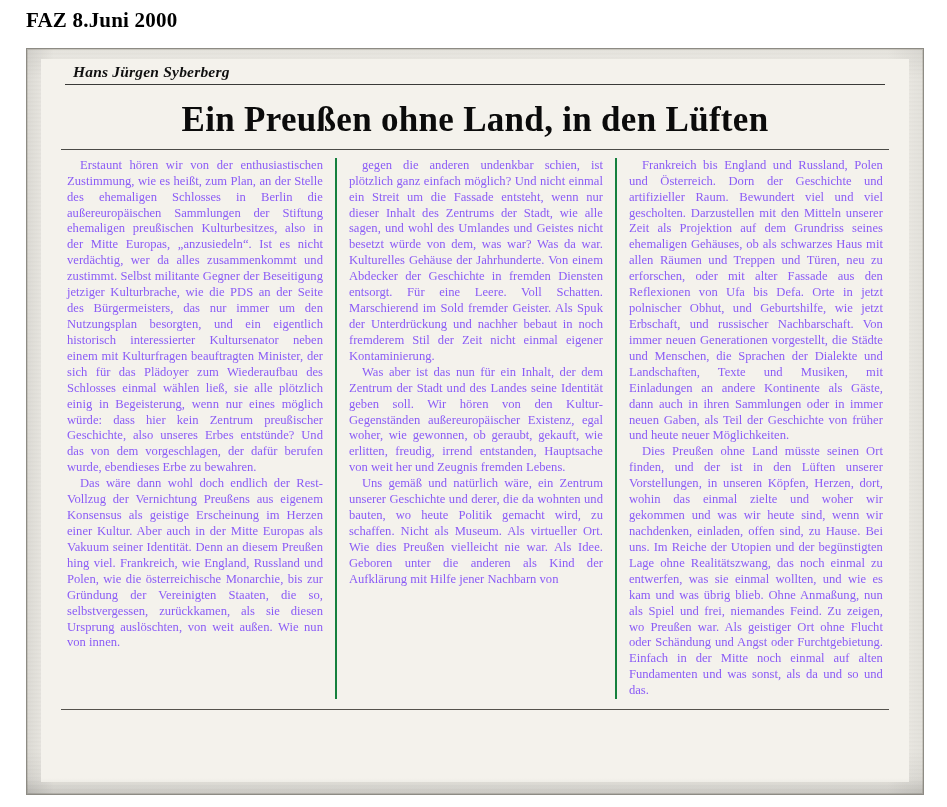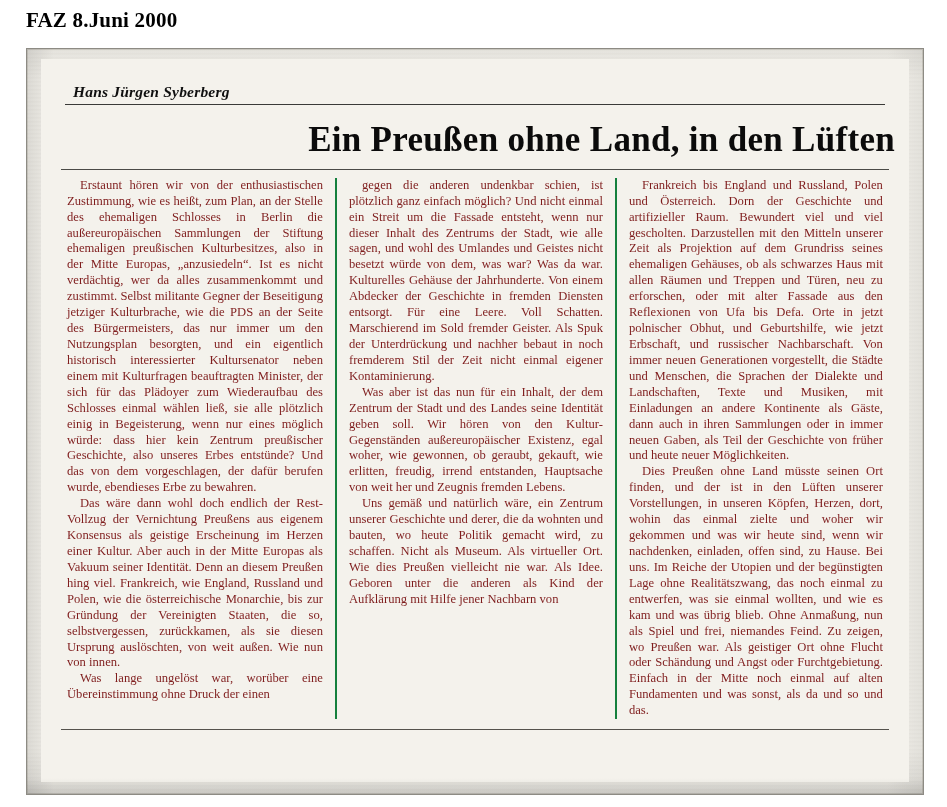--- a/index.html
+++ b/index.html
@@ -55,39 +55,39 @@
       repeating-linear-gradient(0deg, rgba(120,115,100,0.05) 0px, rgba(120,115,100,0.0) 2px, rgba(120,115,100,0.04) 4px);
     pointer-events: none;
   }
   .clip-inner {
     position: absolute;
     left: 14px;
     top: 10px;
     right: 14px;
     bottom: 12px;
     background: #f4f2ec;
-    padding: 20px 14px 10px 14px;
+    padding: 0 14px 10px 14px;
     box-sizing: border-box;
   }
   .byline {
     font-family: "Liberation Serif", serif;
     font-style: italic;
     font-weight: bold;
     font-size: 15.5px;
     color: #101010;
     margin: 4px 0 2px 18px;
     letter-spacing: 0.2px;
   }
   .rule-top {
     height: 1px;
     background: #3a3a38;
     margin: 3px 10px 0 10px;
   }
   .headline {
-    text-align: right;
+    text-align: center;
     font-family: "Liberation Serif", serif;
     font-weight: bold;
     font-size: 35px;
     line-height: 1.08;
     color: #0b0b0b;
     margin: 16px 0 10px 0;
     letter-spacing: 0.3px;
   }
   .rule-under {
     height: 1px;
@@ -100,21 +100,21 @@
     align-items: stretch;
   }
   .col {
     width: 33.33%;
     box-sizing: border-box;
     padding: 0 12px;
     font-family: "Liberation Serif", serif;
     font-size: 12.6px;
     line-height: 1.265;
     text-align: justify;
-    color: #7f1d1d;
+    color: #8b5cf6;
     hyphens: auto;
   }
   .col + .col {
     border-left: 2px solid #15803d;
   }
   .col p {
     margin: 0 0 0 0;
     text-indent: 13px;
   }
   .col p.first {
@@ -148,21 +148,20 @@
 
       <div class="headline">Ein Preußen ohne Land, in den Lüften</div>
 
       <div class="rule-under"></div>
 
       <div class="columns">
 
         <div class="col">
           <p class="first">Erstaunt hören wir von der enthusiastischen Zustimmung, wie es heißt, zum Plan, an der Stelle des ehemaligen Schlosses in Berlin die außereuropäischen Sammlungen der Stiftung ehemaligen preußischen Kulturbesitzes, also in der Mitte Europas, „anzusiedeln“. Ist es nicht verdächtig, wer da alles zusammenkommt und zustimmt. Selbst militante Gegner der Beseitigung jetziger Kulturbrache, wie die PDS an der Seite des Bürgermeisters, das nur immer um den Nutzungsplan besorgten, und ein eigentlich historisch interessierter Kultursenator neben einem mit Kulturfragen beauftragten Minister, der sich für das Plädoyer zum Wiederaufbau des Schlosses einmal wählen ließ, sie alle plötzlich einig in Begeisterung, wenn nur eines möglich würde: dass hier kein Zentrum preußischer Geschichte, also unseres Erbes entstünde? Und das von dem vorgeschlagen, der dafür berufen wurde, ebendieses Erbe zu bewahren.</p>
           <p>Das wäre dann wohl doch endlich der Rest-Vollzug der Vernichtung Preußens aus eigenem Konsensus als geistige Erscheinung im Herzen einer Kultur. Aber auch in der Mitte Europas als Vakuum seiner Identität. Denn an diesem Preußen hing viel. Frankreich, wie England, Russland und Polen, wie die österreichische Monarchie, bis zur Gründung der Vereinigten Staaten, die so, selbstvergessen, zurückkamen, als sie diesen Ursprung auslöschten, von weit außen. Wie nun von innen.</p>
-          <p>Was lange ungelöst war, worüber eine Übereinstimmung ohne Druck der einen</p>
         </div>
 
         <div class="col">
           <p class="first">gegen die anderen undenkbar schien, ist plötzlich ganz einfach möglich? Und nicht einmal ein Streit um die Fassade entsteht, wenn nur dieser Inhalt des Zentrums der Stadt, wie alle sagen, und wohl des Umlandes und Geistes nicht besetzt würde von dem, was war? Was da war. Kulturelles Gehäuse der Jahrhunderte. Von einem Abdecker der Geschichte in fremden Diensten entsorgt. Für eine Leere. Voll Schatten. Marschierend im Sold fremder Geister. Als Spuk der Unterdrückung und nachher bebaut in noch fremderem Stil der Zeit nicht einmal eigener Kontaminierung.</p>
           <p>Was aber ist das nun für ein Inhalt, der dem Zentrum der Stadt und des Landes seine Identität geben soll. Wir hören von den Kultur-Gegenständen außereuropäischer Existenz, egal woher, wie gewonnen, ob geraubt, gekauft, wie erlitten, freudig, irrend entstanden, Hauptsache von weit her und Zeugnis fremden Lebens.</p>
           <p>Uns gemäß und natürlich wäre, ein Zentrum unserer Geschichte und derer, die da wohnten und bauten, wo heute Politik gemacht wird, zu schaffen. Nicht als Museum. Als virtueller Ort. Wie dies Preußen vielleicht nie war. Als Idee. Geboren unter die anderen als Kind der Aufklärung mit Hilfe jener Nachbarn von</p>
         </div>
 
         <div class="col">
           <p class="first">Frankreich bis England und Russland, Polen und Österreich. Dorn der Geschichte und artifizieller Raum. Bewundert viel und viel gescholten. Darzustellen mit den Mitteln unserer Zeit als Projektion auf dem Grundriss seines ehemaligen Gehäuses, ob als schwarzes Haus mit allen Räumen und Treppen und Türen, neu zu erforschen, oder mit alter Fassade aus den Reflexionen von Ufa bis Defa. Orte in jetzt polnischer Obhut, und Geburtshilfe, wie jetzt Erbschaft, und russischer Nachbarschaft. Von immer neuen Generationen vorgestellt, die Städte und Menschen, die Sprachen der Dialekte und Landschaften, Texte und Musiken, mit Einladungen an andere Kontinente als Gäste, dann auch in ihren Sammlungen oder in immer neuen Gaben, als Teil der Geschichte von früher und heute neuer Möglichkeiten.</p>

